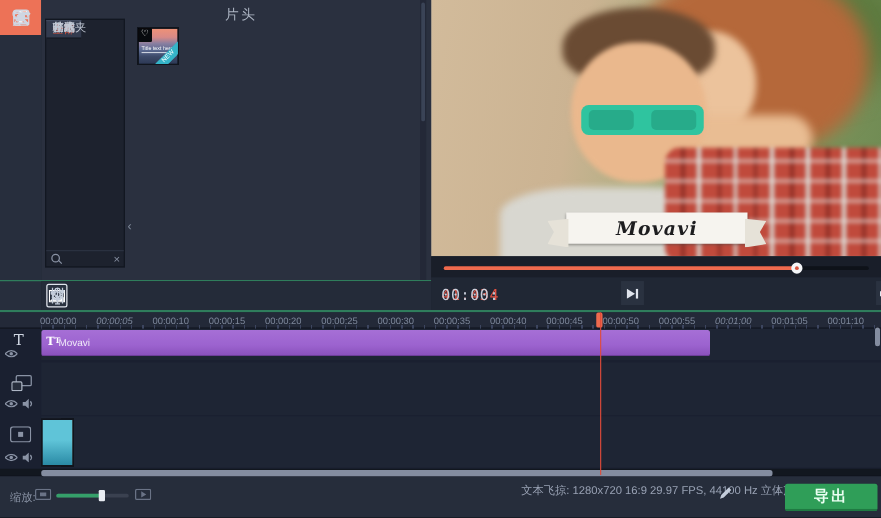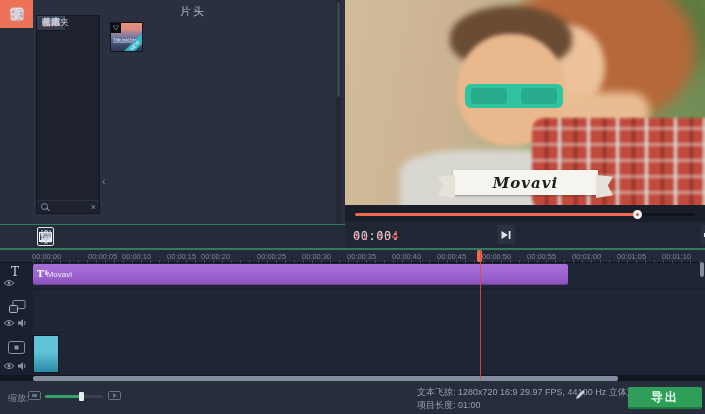--- a/index.html
+++ b/index.html
@@ -557,24 +557,24 @@
     </div>
   </div>
 
   <div id="green2"></div>
 
   <div id="timeline">
     <div id="ruler">
       <div id="tickband"></div>
       <div id="ph-marker"></div>
     <span class="rlabel" style="left: 32px;">00:00:00</span>
-        <span class="rlabel" style="left: 88px; font-style: italic;">00:00:05</span>
+        <span class="rlabel" style="left: 77px; font-style: italic;">00:00:05</span>
         <span class="rlabel" style="left: 122px;">00:00:10</span>
         <span class="rlabel" style="left: 167px;">00:00:15</span>
-        <span class="rlabel" style="left: 201px;">00:00:20</span>
+        <span class="rlabel" style="left: 212px;">00:00:20</span>
         <span class="rlabel" style="left: 257px;">00:00:25</span>
         <span class="rlabel" style="left: 302px;">00:00:30</span>
         <span class="rlabel" style="left: 347px;">00:00:35</span>
         <span class="rlabel" style="left: 392px;">00:00:40</span>
         <span class="rlabel" style="left: 437px;">00:00:45</span>
         <span class="rlabel" style="left: 482px;">00:00:50</span>
         <span class="rlabel" style="left: 527px;">00:00:55</span>
         <span class="rlabel" style="left: 572px; font-style: italic;">00:01:00</span>
         <span class="rlabel" style="left: 617px;">00:01:05</span>
         <span class="rlabel" style="left: 662px;">00:01:10</span>
@@ -710,21 +710,20 @@
       <div id="zoom-handle" style="left: calc(62% - 2px);"></div>
     </div>
     <span id="zoom-in">
       <svg width="13" height="9" viewBox="0 0 13 9">
           <rect x="0.5" y="0.5" width="12" height="8" rx="1" fill="none" stroke="#6a7386"></rect>
           <path d="M5 2 L9 4.5 L5 7 Z" fill="#6a7386"></path>
         </svg>
     </span>
     <div id="proj">
       <div class="row"><span>文本飞掠:</span> <span>1280x720 16:9 29.97 FPS, 44100 Hz 立体声</span></div>
-      <div class="row"><span>项目长度:</span> <span>01:00</span></div>
     </div>
     <span id="pencil">
       <svg width="11" height="11" viewBox="0 0 11 11">
           <path d="M1 10 L2 7 L8 1 L10 3 L4 9 Z" fill="#c3ccda"></path>
         </svg>
     </span>
     <div id="export-btn">导出</div>
   </div>
 </div>
 

